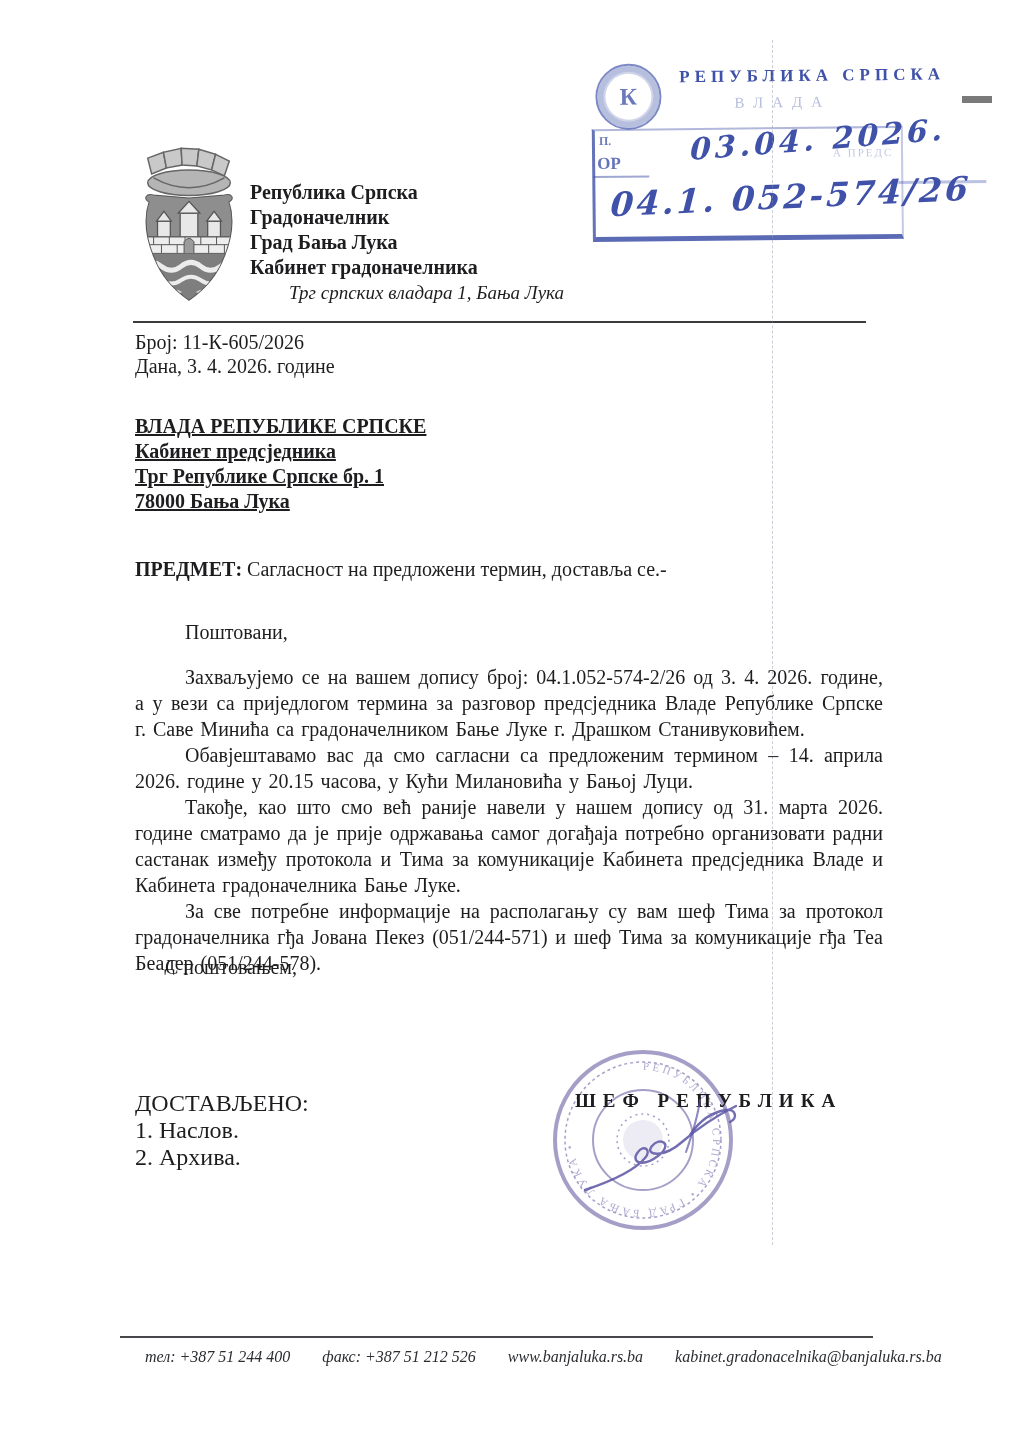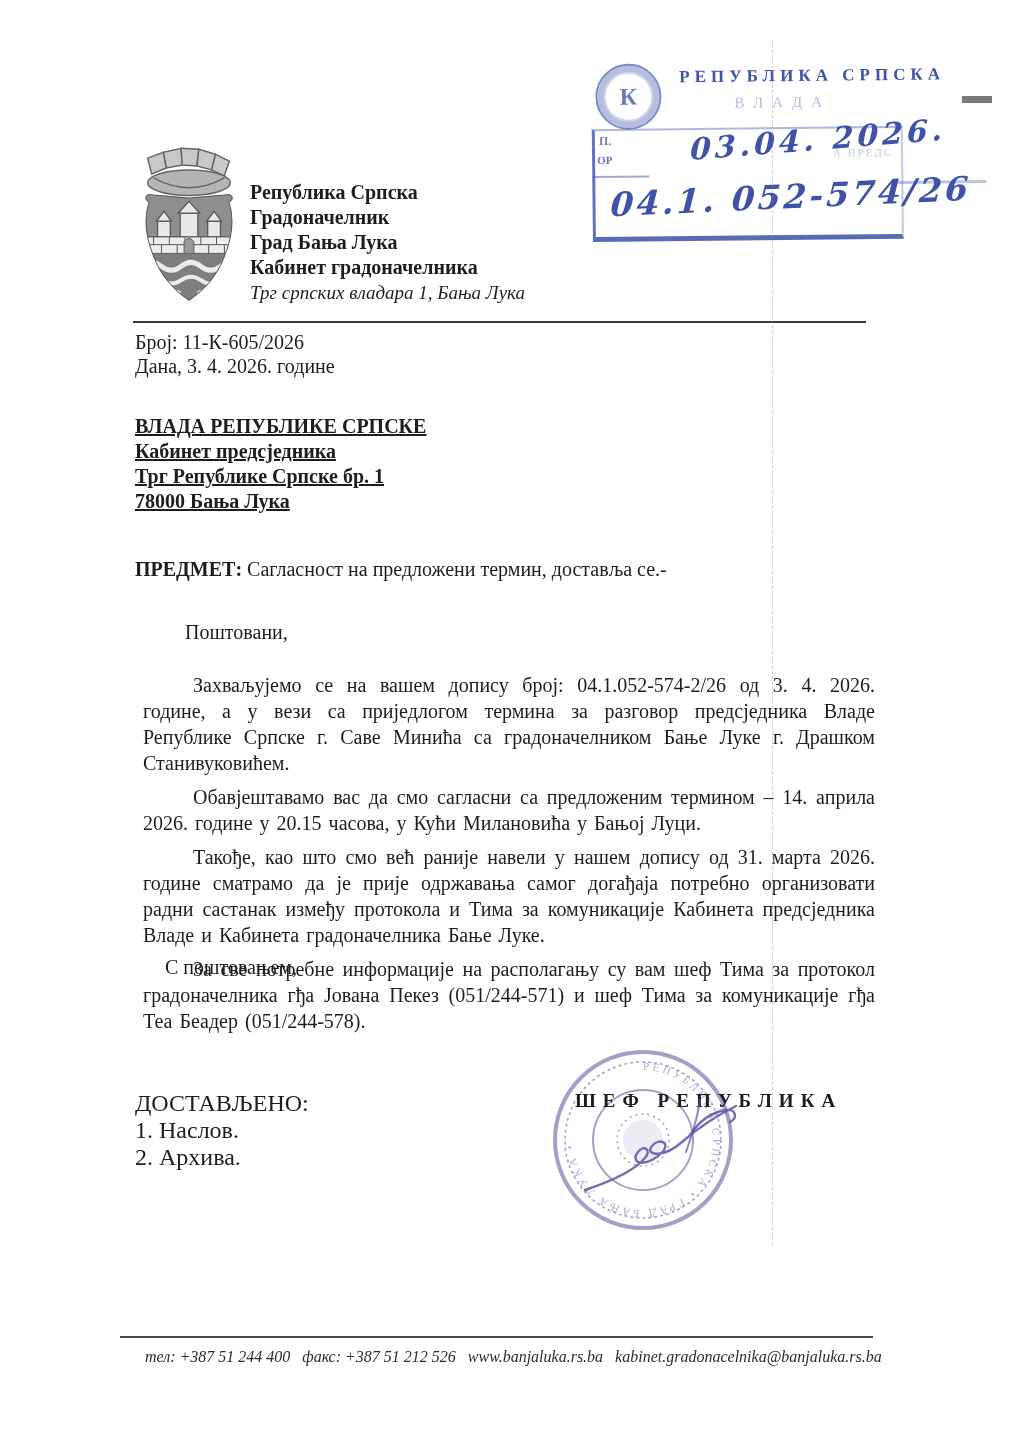--- a/index.html
+++ b/index.html
@@ -7,21 +7,21 @@
   .page{
     position:relative;width:1024px;height:1448px;margin:0 auto;
     background:#ffffff;overflow:hidden;
     font-family:"Liberation Serif","DejaVu Serif",serif;color:#1d1d1f;
   }
   .abs{position:absolute;}
 
   
   .letterhead-text{left:250px;top:180px;line-height:25px;font-size:20px;}
   .letterhead-text .lh-line{font-weight:bold;}
-  .letterhead-text .lh-address{font-style:italic;font-weight:normal;font-size:19px;}
+  .letterhead-text .lh-address{font-style:italic;font-weight:normal;font-size:19px;margin-left:39px;}
   .header-rule{left:133px;top:321px;width:733px;height:2px;background:#3c3c3c;}
 
   
   .stamp{left:585px;top:50px;width:420px;height:200px;transform:rotate(-0.6deg);}
   .stamp *{color:#3f51a8;}
   .stamp-seal{
     left:11px;top:12px;width:62px;height:62px;border-radius:50%;
     border:2px solid rgba(63,81,168,.75);
     box-shadow:inset 0 0 0 6px rgba(63,81,168,.18), inset 0 0 0 8px rgba(63,81,168,.28);
     opacity:.9;display:flex;align-items:center;justify-content:center;
@@ -31,21 +31,21 @@
   .stamp-faded-1{left:150px;top:44px;font-size:15px;letter-spacing:9px;opacity:.38;}
   .stamp-faded-2{left:248px;top:62px;font-size:11px;letter-spacing:2px;opacity:.32;margin-top:35px;}
   .stamp-box{
     left:7px;top:77px;width:306px;height:106px;
     border-left:3px solid rgba(63,81,168,.8);
     border-bottom:5px solid rgba(63,81,168,.85);
     border-top:2px solid rgba(63,81,168,.40);
     border-right:2px solid rgba(63,81,168,.30);
   }
   .stamp-box-label1{left:14px;top:82px;font-size:12px;font-weight:bold;opacity:.75;}
-  .stamp-box-label2{left:12px;top:102px;font-size:11px;font-weight:bold;opacity:.8;}
+  .stamp-box-label2{left:12px;top:102px;font-size:17px;font-weight:bold;opacity:.8;}
   .stamp-box-divider{left:8px;top:124px;width:56px;height:2px;background:rgba(63,81,168,.5);}
   .handwriting{
     font-family:"DejaVu Serif","Liberation Serif",serif;
     font-style:italic;font-weight:bold;white-space:nowrap;
   }
   .stamp-date{left:105px;top:72px;font-size:30px;letter-spacing:4px;transform:rotate(-4deg) skewX(-6deg);}
   .stamp-number{left:25px;top:127px;font-size:33px;letter-spacing:3px;transform:rotate(-2deg) skewX(-6deg);}
   .stamp-tail{left:313px;top:132px;width:88px;height:3px;background:rgba(63,81,168,.35);}
 
   .scan-dash{left:962px;top:96px;width:30px;height:7px;background:#636363;opacity:.85;}
@@ -53,35 +53,35 @@
 
   
   .ref-block{left:135px;top:330px;font-size:20px;line-height:24px;}
   .recipient{left:135px;top:414px;font-size:20px;line-height:25px;font-weight:bold;text-decoration:underline;}
   .subject{left:135px;top:558px;font-size:20px;}
   .subject .subject-label{font-weight:bold;}
 
   
   .salutation{left:185px;top:621px;font-size:20px;}
   .body-text{left:135px;top:664px;width:748px;font-size:20px;line-height:26px;text-align:justify;word-spacing:2px;}
-  .body-text p{margin:8px;text-indent:50px;}
+  .body-text p{margin:0;text-indent:50px;}
   .closing{left:165px;top:956px;font-size:20px;}
 
   
   .distribution{left:135px;top:1090px;font-size:24px;line-height:27px;}
   .sig-title{left:575px;top:1090px;font-size:19px;font-weight:bold;letter-spacing:7px;white-space:nowrap;}
   .sig-name{left:520px;top:1158px;font-size:19px;font-weight:bold;white-space:nowrap;}
 
   .round-seal{left:551px;top:1048px;width:184px;height:184px;pointer-events:none;}
   .sig-squiggle{left:540px;top:1040px;width:260px;height:200px;pointer-events:none;}
 
   
   .footer-rule{left:120px;top:1336px;width:753px;height:2px;background:#46484c;}
   .footer{
-    left:120px;top:1348px;width:760px;display:flex;column-gap:12px;
+    left:120px;top:1348px;width:760px;display:flex;column-gap:32px;
     padding-left:25px;font-style:italic;font-size:16px;color:#2a2c30;white-space:nowrap;
   }
 </style>
 </head>
 <body>
 
 <div class="page">
 
   <div class="abs" style="left:130px;top:142px;">
     <svg width="118" height="168" viewBox="0 0 120 170">

